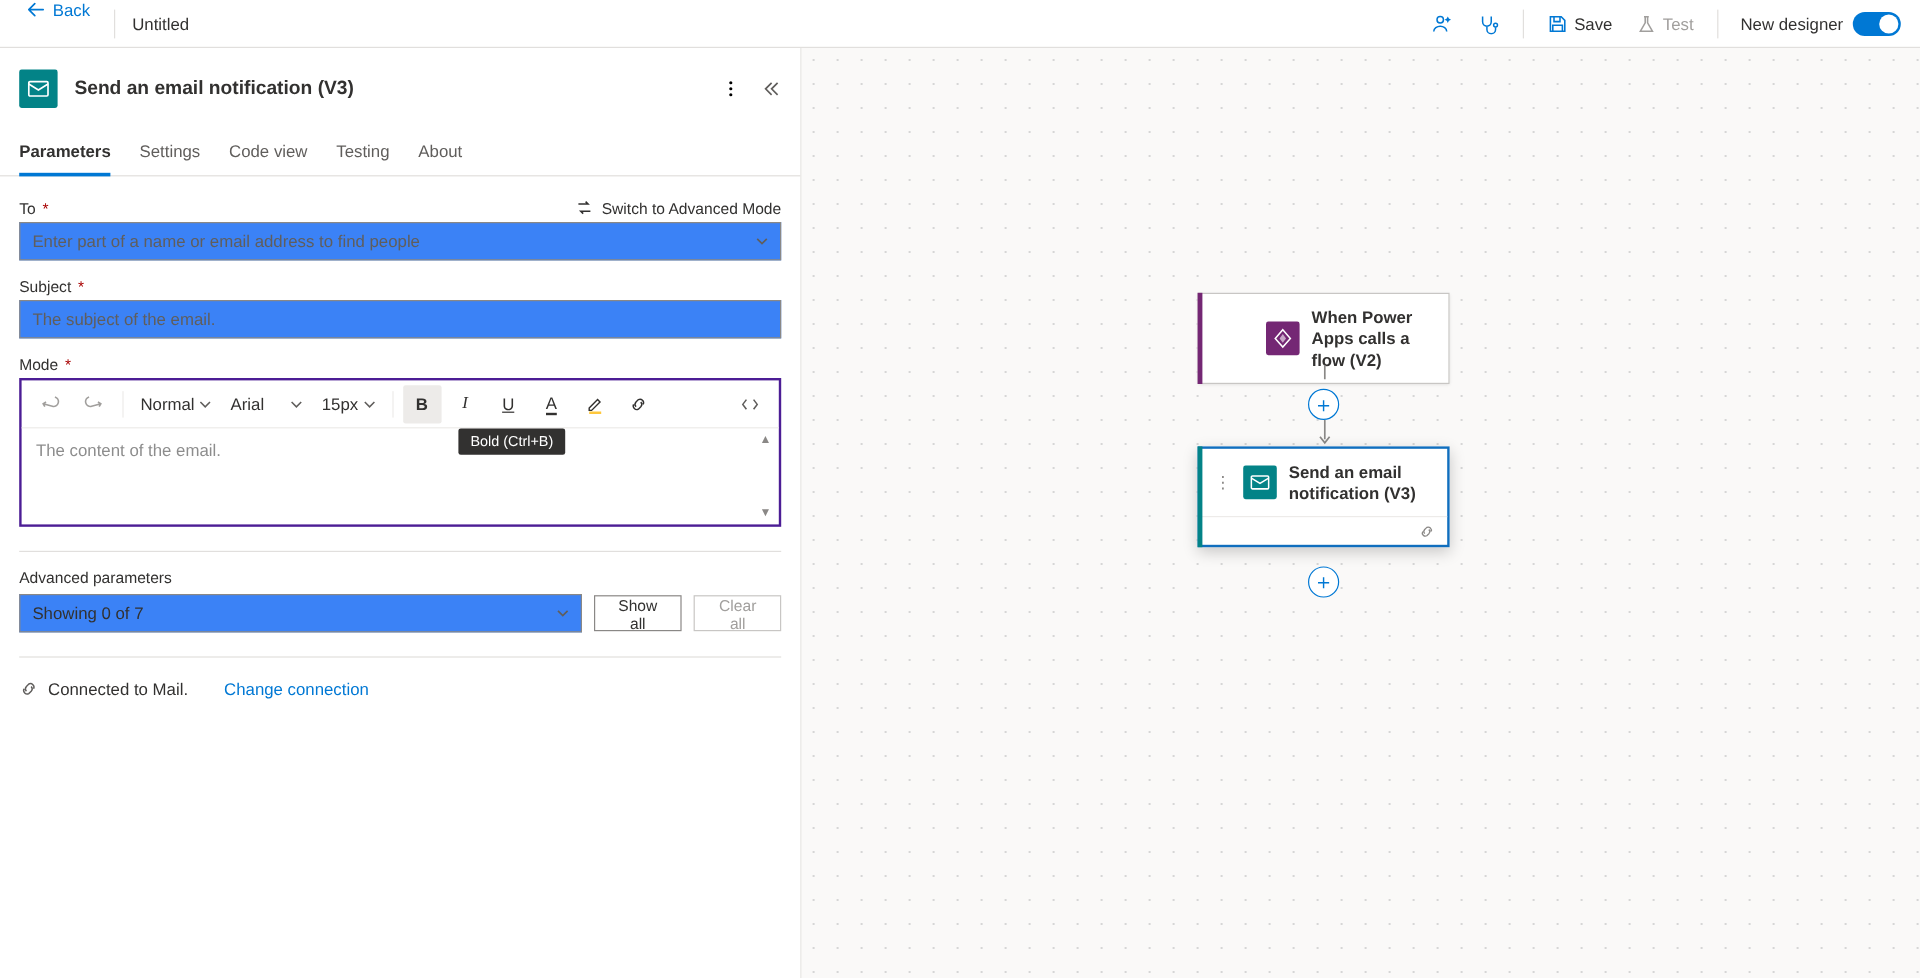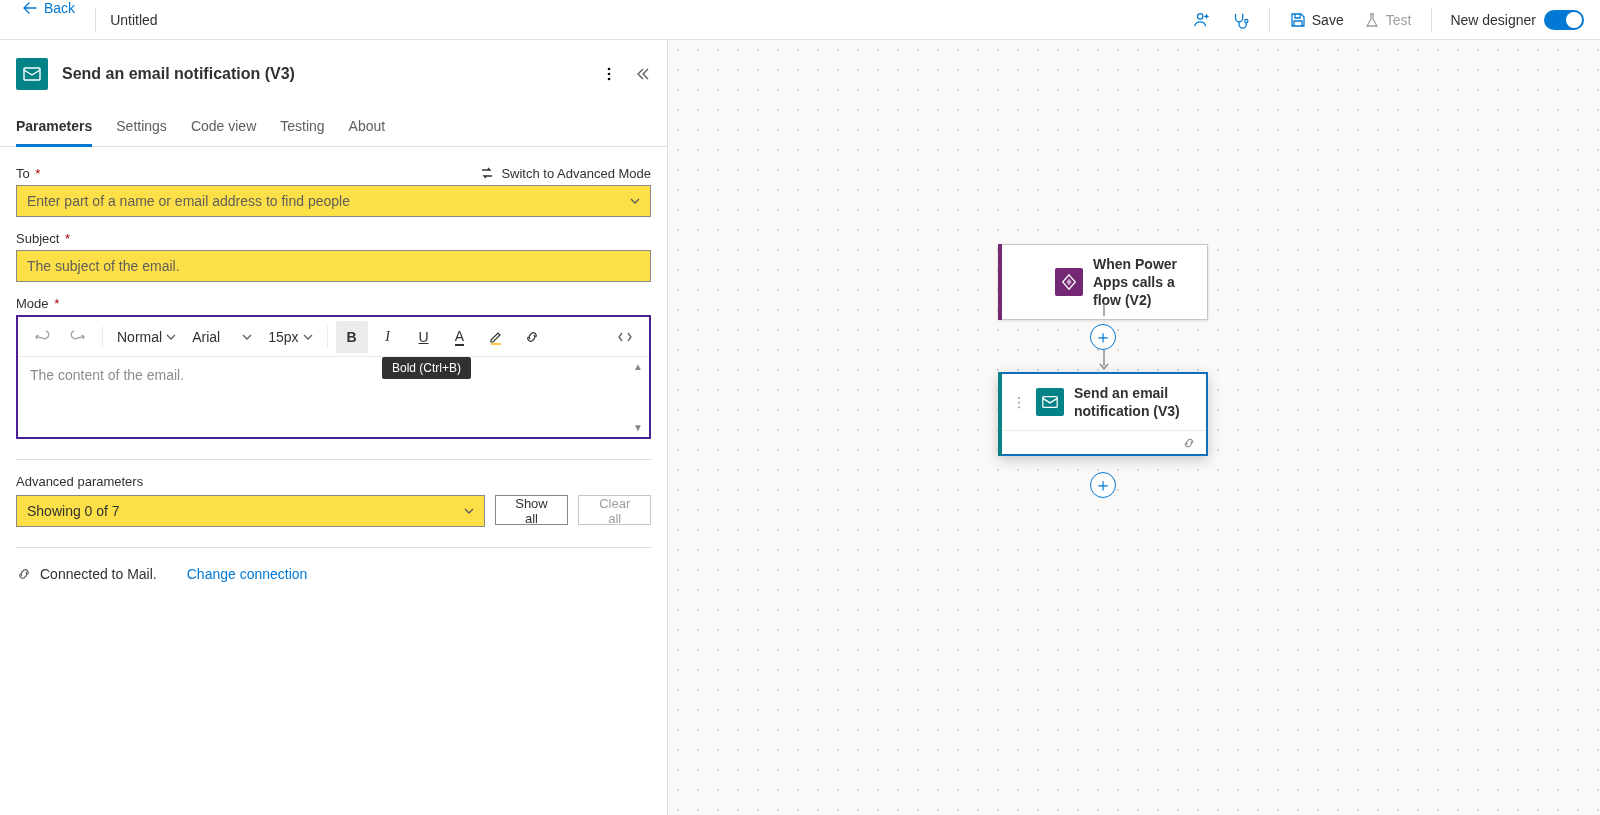--- a/index.html
+++ b/index.html
@@ -34,41 +34,41 @@
   .tab { padding: 10px 0 12px 0; cursor: pointer; color: #605e5c; position: relative; }
   .tab.active { color: #323130; font-weight: 600; }
   .tab.active::after { content: ""; position: absolute; left: 0; right: 0; bottom: -1px; height: 3px; background: #0078d4; }
 
   
   .form { padding: 18px 16px 8px 16px; }
   .field-row { margin-bottom: 14px; }
   .label-row { display: flex; align-items: center; justify-content: space-between; margin-bottom: 4px; font-size: 13px; }
   .req { color: #a80000; margin-left: 2px; }
   .adv-link { display: flex; align-items: center; gap: 6px; cursor: pointer; color: #323130; }
-  .input, .select { width: 100%; height: 32px; border: 1px solid #8a8886; padding: 0 30px 0 10px; font-size: 14px; color: #323130; background: #fde047; position: relative; }
+  .input, .select { width: 100%; height: 32px; border: 1px solid #8a8886; padding: 0 30px 0 10px; font-size: 14px; color: #323130; background: #3b82f6; position: relative; }
   .input::placeholder { color: #605e5c; }
   .select-wrap { position: relative; }
   .select-caret { position: absolute; right: 10px; top: 50%; transform: translateY(-50%); pointer-events: none; color: #605e5c; }
 
   
   .editor-box { border: 2px solid #4c1d95; }
   .editor-toolbar { height: 40px; display: flex; align-items: center; gap: 4px; border-bottom: 1px solid #edebe9; padding: 0 8px; position: relative; }
   .rt-btn { min-width: 32px; height: 32px; display: flex; align-items: center; justify-content: center; cursor: pointer; color: #323130; border-radius: 2px; position:relative; }
   .rt-btn.active { background: #edebe9; }
   .rt-drop { display: flex; align-items: center; gap: 4px; padding: 0 6px; cursor: pointer; height: 32px; }
   .rt-sep { width: 1px; height: 22px; background: #edebe9; margin: 0 4px; }
   .rt-spacer { flex: 1; }
   .editor-body { min-height: 80px; padding: 10px 12px; color: #8d8d8d; font-size: 14px; position: relative; }
   .editor-scroll { position:absolute; right:2px; top:4px; bottom:4px; width:14px; display:flex; flex-direction:column; justify-content:space-between; color:#8a8886; font-size:10px;}
   .tooltip { position: absolute; top: 40px; left: 364px; background: #323130; color: #fff; padding: 4px 10px; border-radius: 2px; font-size: 12px; white-space: nowrap; }
 
   hr.thin { border: none; border-top: 1px solid #e1dfdd; margin: 20px 0 14px 0; }
 
   .adv-params-label { font-size: 13px; margin-bottom: 6px; display:block;}
-  .adv-row { display: flex; gap: 10px; align-items: flex-start; }
+  .adv-row { display: flex; gap: 10px; align-items: center; }
   .adv-select-wrap { position: relative; width: 480px; }
   .btn-outline { height: 30px; padding: 0 12px; border: 1px solid #8a8886; background: #fff; cursor: pointer; font-size: 13px; color:#323130;}
   .btn-outline.disabled { color: #a19f9d; border-color:#c8c6c4; cursor: default; }
 
   .conn-footer { display:flex; align-items:center; gap:8px; padding-top:4px; }
   .link { color: #0078d4; cursor: pointer; }
 
   
   .node { position: absolute; width: 210px; background: #fff; border: 1px solid #c8c6c4; box-shadow: 0 1px 3px rgba(0,0,0,0.12); cursor:pointer; }
   .node.selected { border: 2px solid #106ebe; box-shadow: 0 4px 12px rgba(0,0,0,0.2); }

